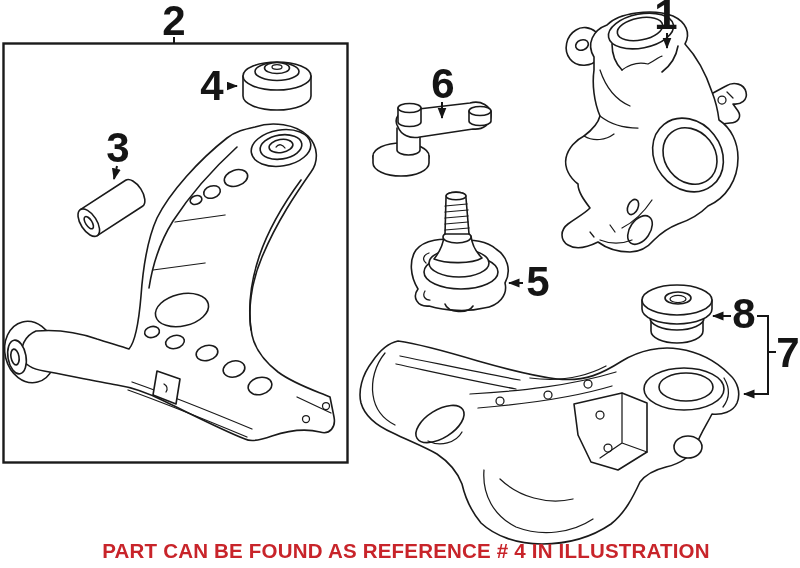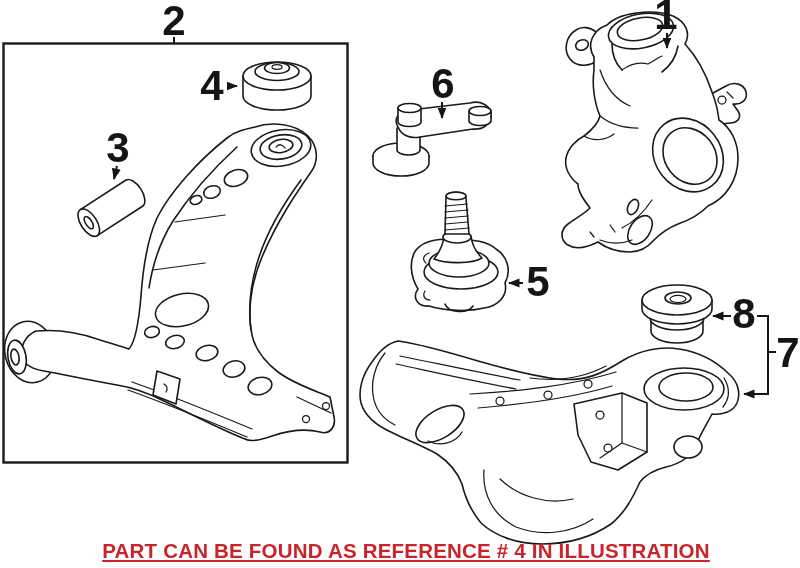--- a/index.html
+++ b/index.html
@@ -6,21 +6,21 @@
   .stage{position:relative;width:800px;height:568px;background:#ffffff;overflow:hidden;
          font-family:"Liberation Sans",sans-serif;}
   svg{position:absolute;left:0;top:0;}
   .part{fill:#ffffff;stroke:#1a1a1a;stroke-width:1.6;stroke-linejoin:round;stroke-linecap:round;}
   .nf{fill:none;}
   .thin{stroke-width:1.25;}
   .callout-line{stroke:#151515;stroke-width:2;fill:none;}
   .callout-num{font:700 42px "Liberation Sans",sans-serif;fill:#151515;text-anchor:middle;}
   .note{position:absolute;left:0;top:539px;width:800px;text-align:center;
         font-weight:700;font-size:20.5px;letter-spacing:.2px;color:#c8242a;
-        padding-left:12px;box-sizing:border-box;z-index:5;text-decoration:underline;}
+        padding-left:12px;box-sizing:border-box;z-index:5;}
 </style>
 </head>
 <body>
 
 <div class="stage">
 
 <svg width="800" height="568" viewBox="0 0 800 568">
   <defs>
     <marker id="ah" markerUnits="userSpaceOnUse" markerWidth="13" markerHeight="10" refX="10.5" refY="4.5" orient="auto">
       <path d="M0,0 L11.5,4.5 L0,9 Z" fill="#151515"></path>

